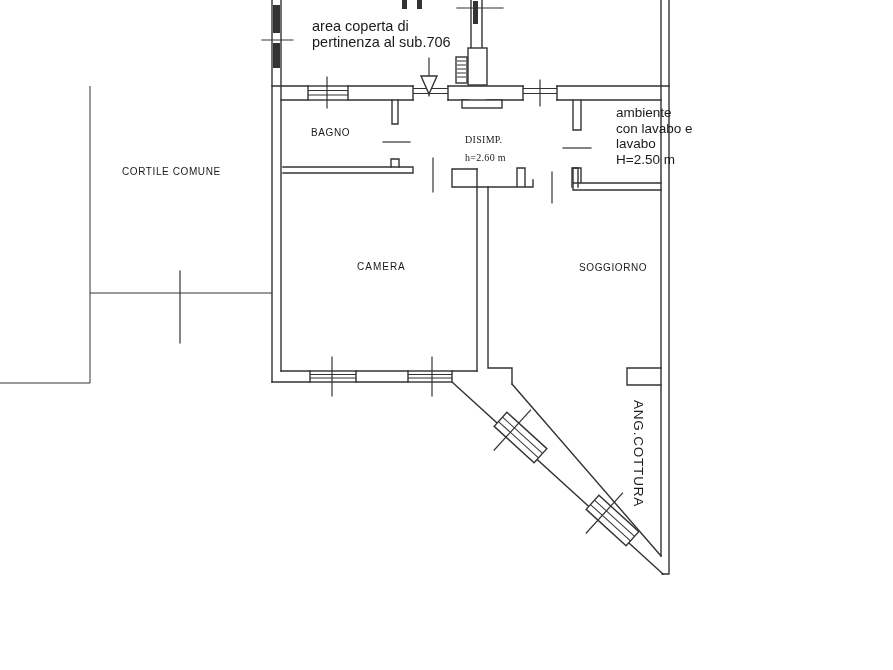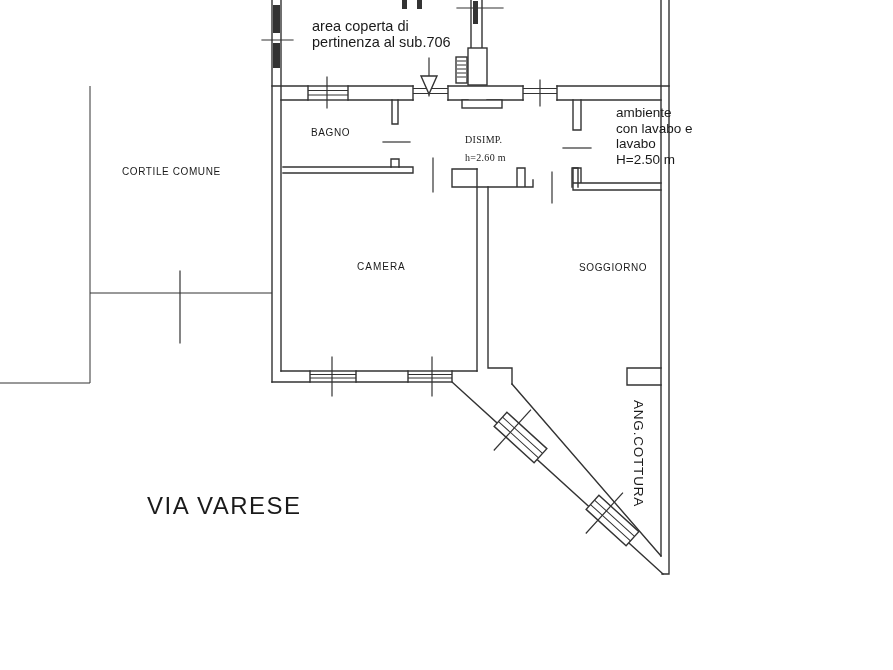--- a/index.html
+++ b/index.html
@@ -162,14 +162,13 @@
   </div>
 
   <div class="lbl lbl-room" style="left:122px;top:166px;">CORTILE COMUNE</div>
 
   <div class="lbl lbl-room" style="left:357px;top:261px;letter-spacing:1px;text-align:center;">CAMERA</div>
 
   <div class="lbl lbl-room" style="left:536px;top:262px;margin-left:43px;">SOGGIORNO</div>
 
   <div class="lbl lbl-vert" style="left:631px;top:400px;">ANG.COTTURA</div>
 
-  <div class="lbl lbl-street" style="left:147px;top:492px;">VIA VARESE</div>
 </div>
 
 </body></html>

